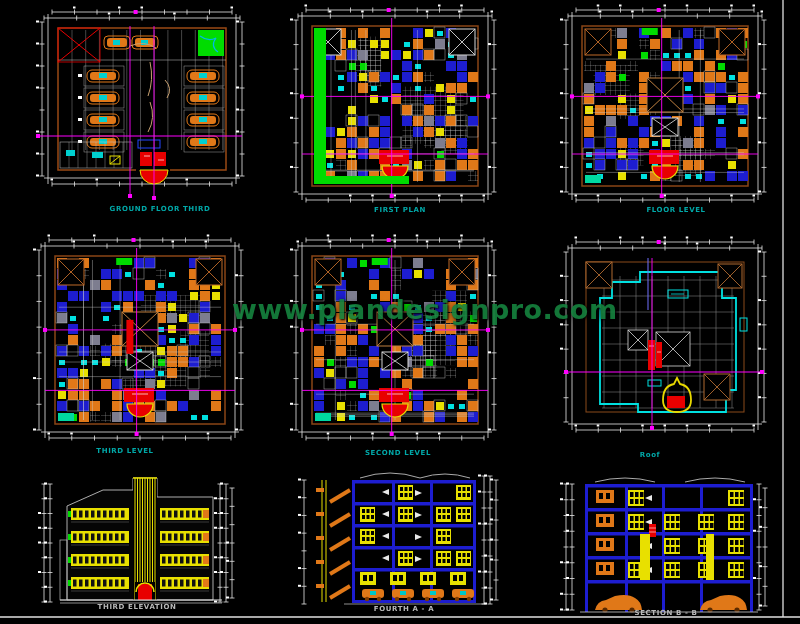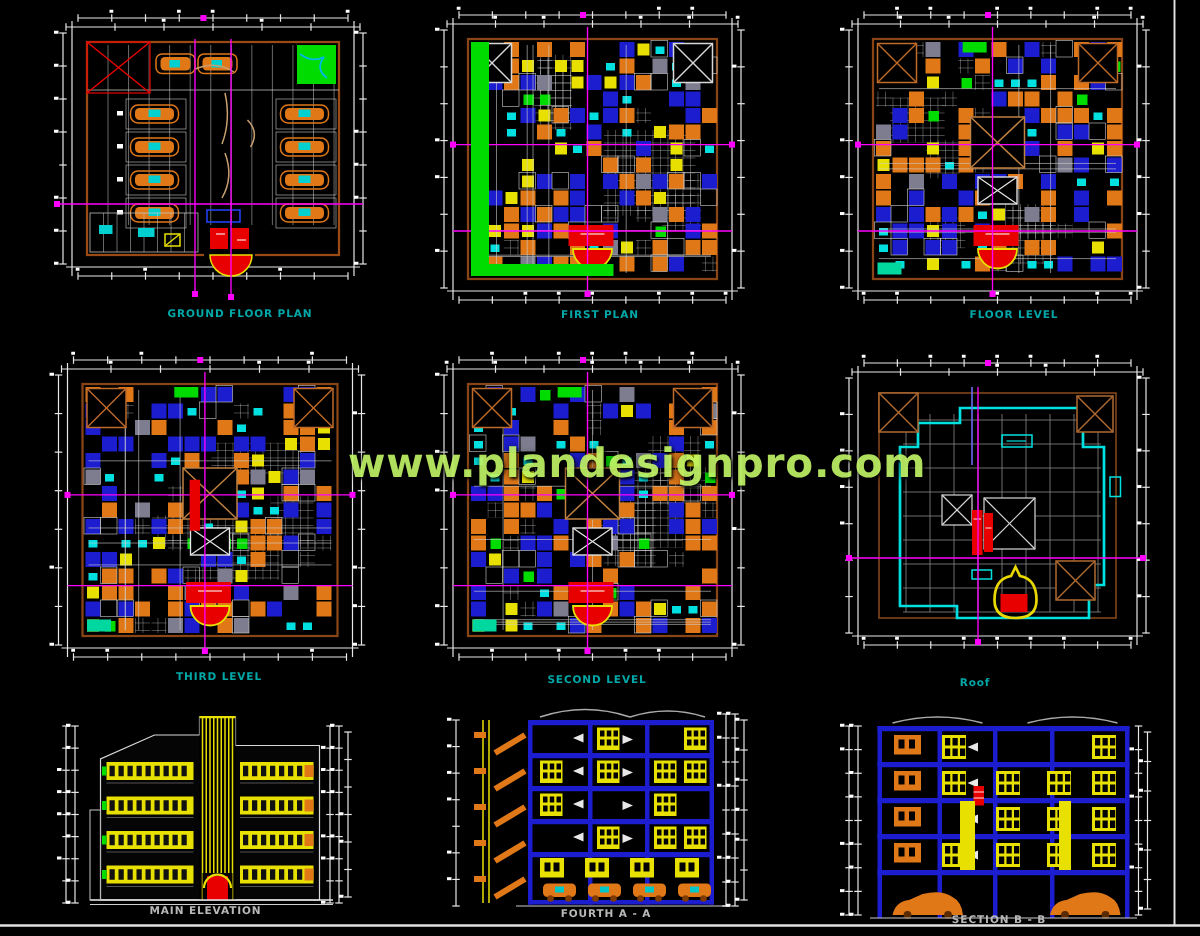--- a/index.html
+++ b/index.html
@@ -1933,23 +1933,23 @@
       <rect x="759" y="525.8333333333334" width="3" height="2" fill="#fff"></rect>
       <line x1="762.5" y1="547" x2="767.5" y2="547" stroke="#e8e8e8" stroke-width="0.8"></line>
       <line x1="762.5" y1="566.6666666666666" x2="767.5" y2="566.6666666666666" stroke="#e8e8e8" stroke-width="0.8"></line>
       <rect x="759" y="565.1666666666666" width="3" height="2" fill="#fff"></rect>
       <line x1="762.5" y1="586.3333333333334" x2="767.5" y2="586.3333333333334" stroke="#e8e8e8" stroke-width="0.8"></line>
       <line x1="762.5" y1="606" x2="767.5" y2="606" stroke="#e8e8e8" stroke-width="0.8"></line>
       <rect x="759" y="604.5" width="3" height="2" fill="#fff"></rect>
       <line x1="783" y1="0" x2="783" y2="617" stroke="#e0e0e0" stroke-width="1.3"></line>
       <line x1="0" y1="617" x2="800" y2="617" stroke="#e0e0e0" stroke-width="1.6"></line>
     </svg>
-  <div class="lbl" style="left: 160px; top: 205px; color: rgb(0, 168, 168);">GROUND FLOOR PLAN</div>
+  <div class="lbl" style="left: 160px; top: 205px; color: rgb(0, 168, 168);">GROUND FLOOR THIRD</div>
   <div class="lbl" style="left: 400px; top: 206px; color: rgb(0, 168, 168);">FIRST PLAN</div>
   <div class="lbl" style="left: 676px; top: 206px; color: rgb(0, 168, 168);">FLOOR LEVEL</div>
-  <div class="lbl" style="left: 146px; top: 447px; color: rgb(0, 168, 168); text-align: right;">THIRD LEVEL</div>
+  <div class="lbl" style="left: 125px; top: 447px; color: rgb(0, 168, 168); text-align: right;">THIRD LEVEL</div>
   <div class="lbl" style="left: 398px; top: 449px; color: rgb(0, 168, 168);">SECOND LEVEL</div>
   <div class="lbl" style="left: 650px; top: 451px; color: rgb(0, 168, 168);">Roof</div>
-  <div class="lbl" style="left: 137px; top: 603px; color: rgb(184, 184, 184);">MAIN ELEVATION</div>
+  <div class="lbl" style="left: 137px; top: 603px; color: rgb(184, 184, 184);">THIRD ELEVATION</div>
   <div class="lbl" style="left: 404px; top: 605px; color: rgb(184, 184, 184);">FOURTH A - A</div>
   <div class="lbl" style="left: 666px; top: 609px; color: rgb(184, 184, 184);">SECTION B - B</div>
-  <div id="wm" style="color: #bef264;">www.plandesignpro.com</div>
+  <div id="wm" style="color: #15803d;">www.plandesignpro.com</div>
 </div>
 
 </body></html>

